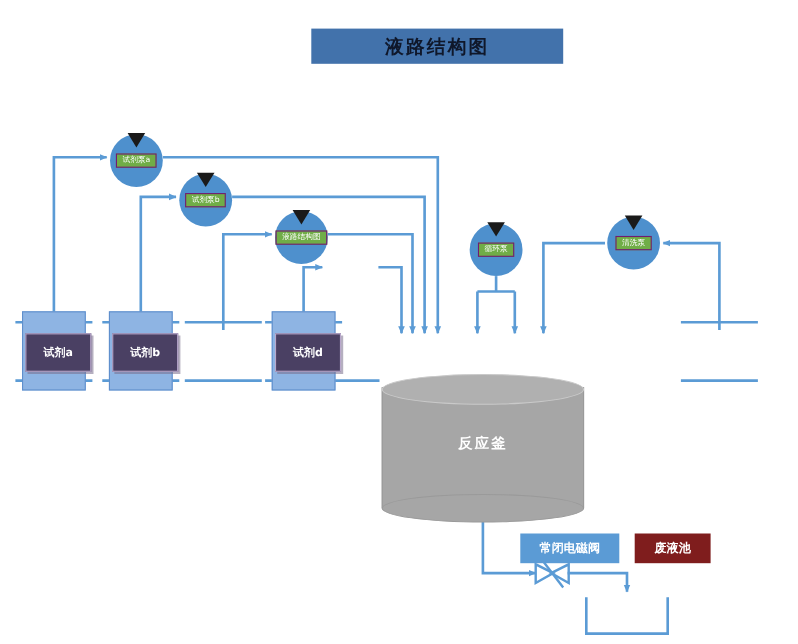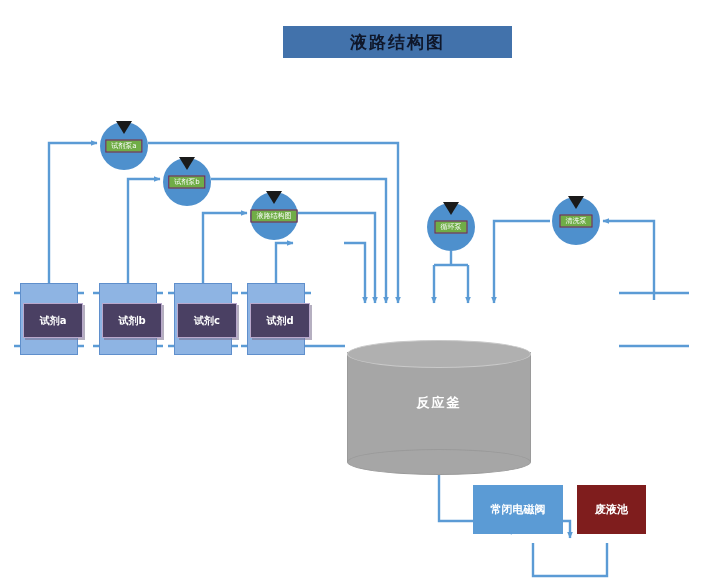--- a/index.html
+++ b/index.html
@@ -70,21 +70,21 @@
   }
   .reactor .rlabel{
     position:absolute;left:0;top:54px;width:184px;text-align:center;
     color:#ffffff;font-size:13px;font-weight:bold;letter-spacing:2px;
   }
 
   
   .tagbox{
     position:absolute;display:flex;align-items:center;justify-content:center;
     color:#ffffff;font-size:11px;font-weight:bold;white-space:nowrap;
-    padding:16px 6px;
+    padding:5px 6px;
   }
   .tagbox.blue{background:#5b9bd5;}
   .tagbox.green{background:#7f1d1d;}
 </style>
 </head>
 <body>
 
 <div id="stage">
 
   <svg id="svg-layer" viewBox="0 0 725 585" xmlns="http://www.w3.org/2000/svg">
@@ -171,24 +171,20 @@
   </div>
 
   <div class="bottle" style="left:20px;top:283px;width:58px;height:72px">
     <div class="body" style="width:56px;height:70px"></div>
     <div class="tag" style="left:3px;top:20px;width:58px;height:33px">试剂a</div>
   </div>
   <div class="bottle" style="left:99px;top:283px;width:58px;height:72px">
     <div class="body" style="width:56px;height:70px"></div>
     <div class="tag" style="left:3px;top:20px;width:58px;height:33px">试剂b</div>
   </div>
-  <div class="bottle" style="left:174px;top:283px;width:58px;height:72px">
-    <div class="body" style="width:56px;height:70px"></div>
-    <div class="tag" style="left:3px;top:20px;width:58px;height:33px">试剂c</div>
-  </div>
   <div class="bottle" style="left:247px;top:283px;width:58px;height:72px">
     <div class="body" style="width:56px;height:70px"></div>
     <div class="tag" style="left:3px;top:20px;width:58px;height:33px">试剂d</div>
   </div>
 
   <div class="reactor">
     <div class="side"></div>
     <div class="bot-e"></div>
     <div class="top-e"></div>
     <div class="rlabel">反应釜</div>

